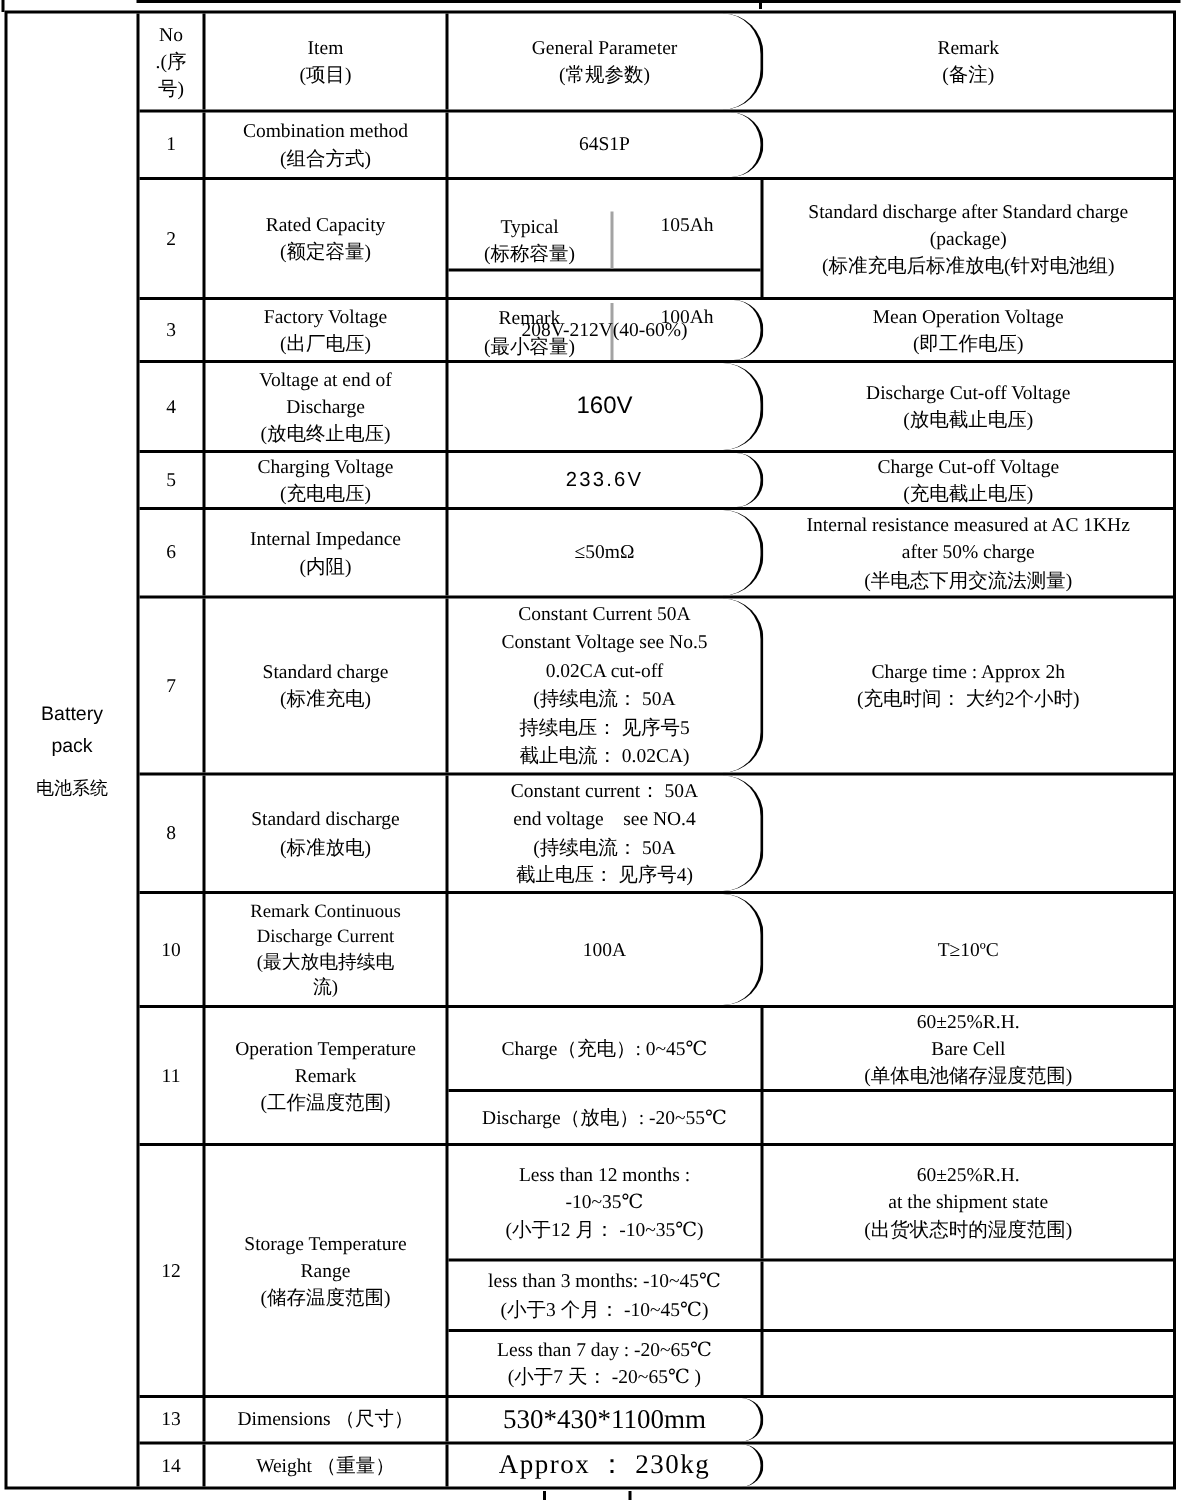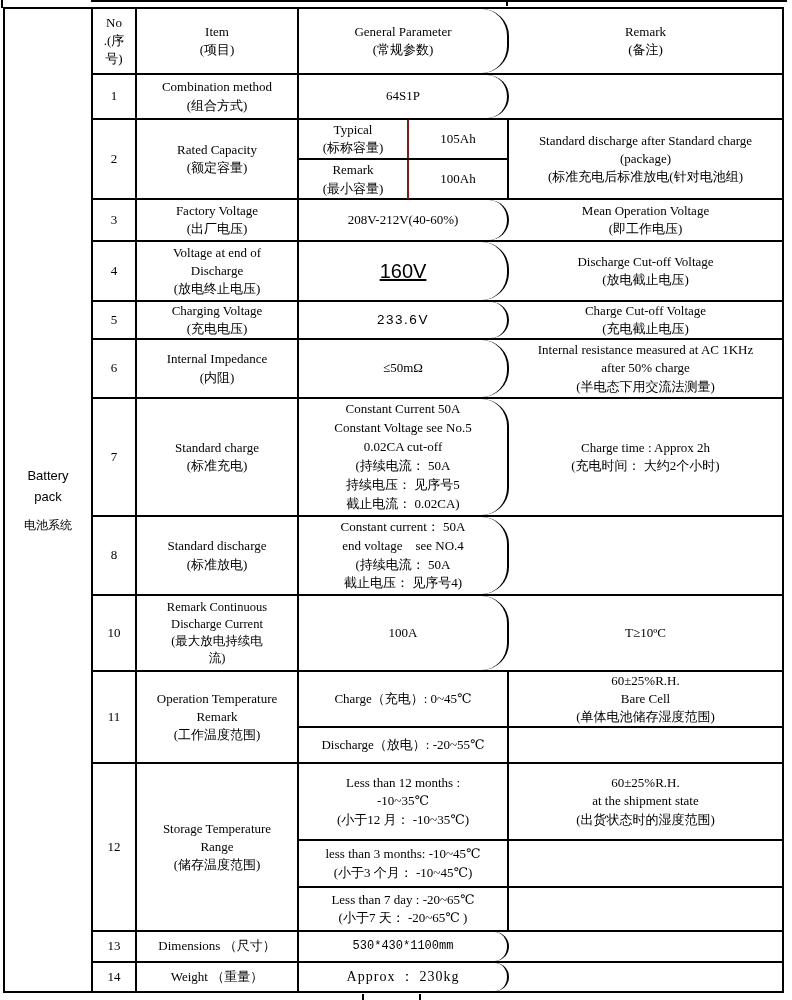--- a/index.html
+++ b/index.html
@@ -52,35 +52,35 @@
   }
   .cell.no{width:44px;flex:none;}
   .cell.item{width:162px;flex:none;}
   .cell.param{width:210px;flex:none;border-radius:27px;}
   .cell.remark{flex:1;border-right:none;}
 
   
   .pgrid{width:210px;flex:none;box-sizing:border-box;border-right:2px solid #000;display:flex;flex-direction:column;}
   .pgrid .srow{display:flex;border-bottom:2px solid #000;box-sizing:border-box;flex:1;}
   .pgrid .srow:last-child{border-bottom:none;}
-  .pgrid .slabel{width:110px;flex:none;border-right:2px solid #7f1d1d;}
+  .pgrid .slabel{width:110px;flex:none;border-right:2px solid #a3a3a3;margin-top:21px;}
   .pgrid .svalue{flex:1;border-right:none;}
 
   
   .subcol{flex:1;display:flex;flex-direction:column;}
   .subrow{display:flex;border-bottom:2px solid #000;box-sizing:border-box;}
   .subrow:last-child{border-bottom:none;}
   .subrow .sparam{width:210px;flex:none;}
   .subrow .sremark{flex:1;border-right:none;}
-  .v160{font-family:"Liberation Sans","DejaVu Sans",sans-serif;font-size:20px;text-decoration:underline;}
+  .v160{font-family:"Liberation Sans","DejaVu Sans",sans-serif;font-size:16px;}
   .v233{font-family:"Liberation Sans","DejaVu Sans",sans-serif;font-size:13.5px;letter-spacing:1.5px;}
-  .vdim{font-family:Liberation Mono, monospace;font-size:12px;}
+  .vdim{font-family:Liberation Serif, serif;font-size:18px;}
   .small-lh{line-height:1.35;font-size:12.5px;}
   .charge-lines{line-height:1.45;}
-  .weight-val{font-size:14px;letter-spacing:1px;}
+  .weight-val{font-size:18px;letter-spacing:1px;}
 </style>
 </head>
 <body>
 
 <div class="page">
 
   <div class="art top-line"></div>
   <div class="art top-tick-left"></div>
   <div class="art top-tick-mid"></div>
   <div class="art bottom-tick-1"></div>

